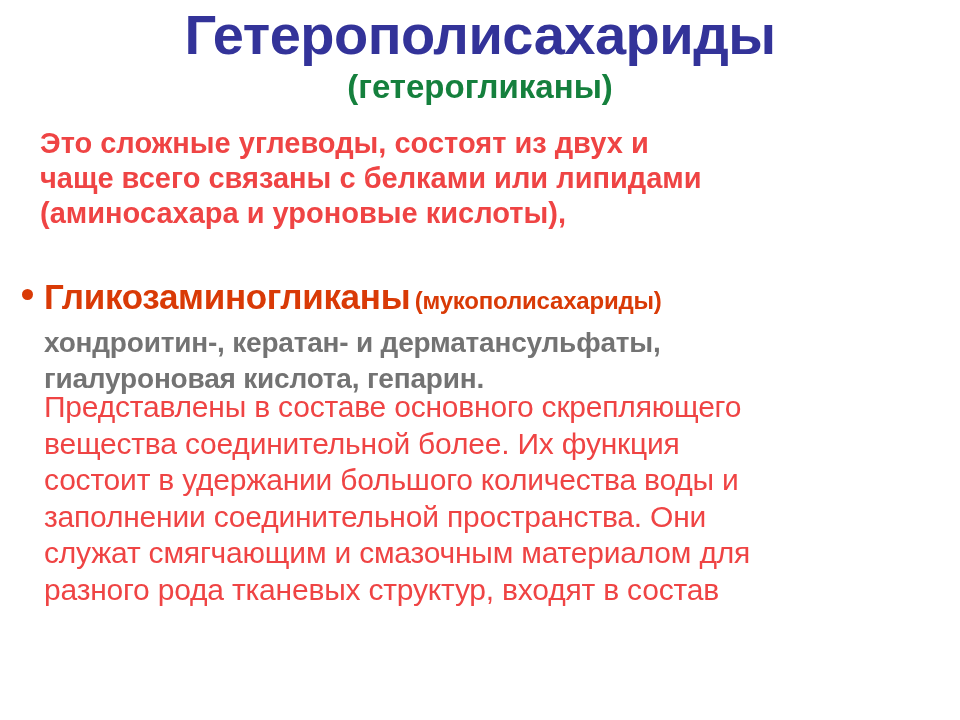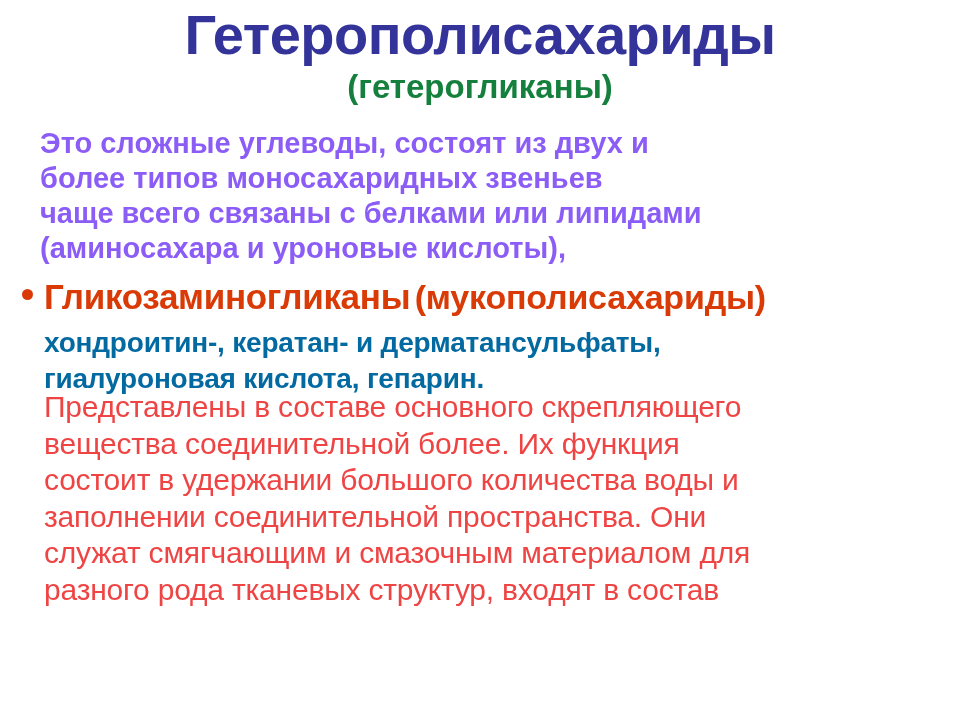--- a/index.html
+++ b/index.html
@@ -50,21 +50,21 @@
   
   .intro-block {
     position: absolute;
     left: 40px;
     top: 126px;
     width: 905px;
   }
   .intro-line {
     font-size: 29px;
     font-weight: bold;
-    color: #8b5cf6;
+    color: #ef4444;
     line-height: 35px;
     white-space: nowrap;
   }
   .intro-line.first {
     text-indent: 0px;
   }
 
   
   .gag-block {
     position: absolute;
@@ -87,30 +87,30 @@
     border-radius: 50%;
     background: #d93a06;
   }
   .gag-head {
     font-size: 35px;
     font-weight: bold;
     color: #d93a06;
     letter-spacing: -0.3px;
   }
   .gag-head-paren {
-    font-size: 34px;
+    font-size: 24px;
     font-weight: bold;
     color: #d93a06;
     letter-spacing: -0.2px;
   }
   .gag-red-line {
     padding-left: 34px;
     font-size: 28px;
     font-weight: bold;
-    color: #0369a1;
+    color: #737373;
     line-height: 36px;
     white-space: nowrap;
     letter-spacing: -0.2px;
   }
 
   
   .closing-block {
     position: absolute;
     left: 44px;
     top: 389px;
@@ -130,21 +130,20 @@
 
 <div id="slide">
 
   <div class="title-block">
     <div class="slide-title">Гетерополисахариды</div>
     <div class="slide-subtitle">(гетерогликаны)</div>
   </div>
 
   <div class="intro-block">
     <div class="intro-line first">Это сложные углеводы, состоят из двух и</div>
-    <div class="intro-line">более типов моносахаридных звеньев</div>
     <div class="intro-line">чаще всего связаны с белками или липидами</div>
     <div class="intro-line">(аминосахара и уроновые кислоты),</div>
   </div>
 
   <div class="gag-block">
     <div class="gag-bullet-row">
       <span class="bullet-dot"></span>
       <span class="gag-head">Гликозаминогликаны</span>
       <span class="gag-head-paren">(мукополисахариды)</span>
     </div>

